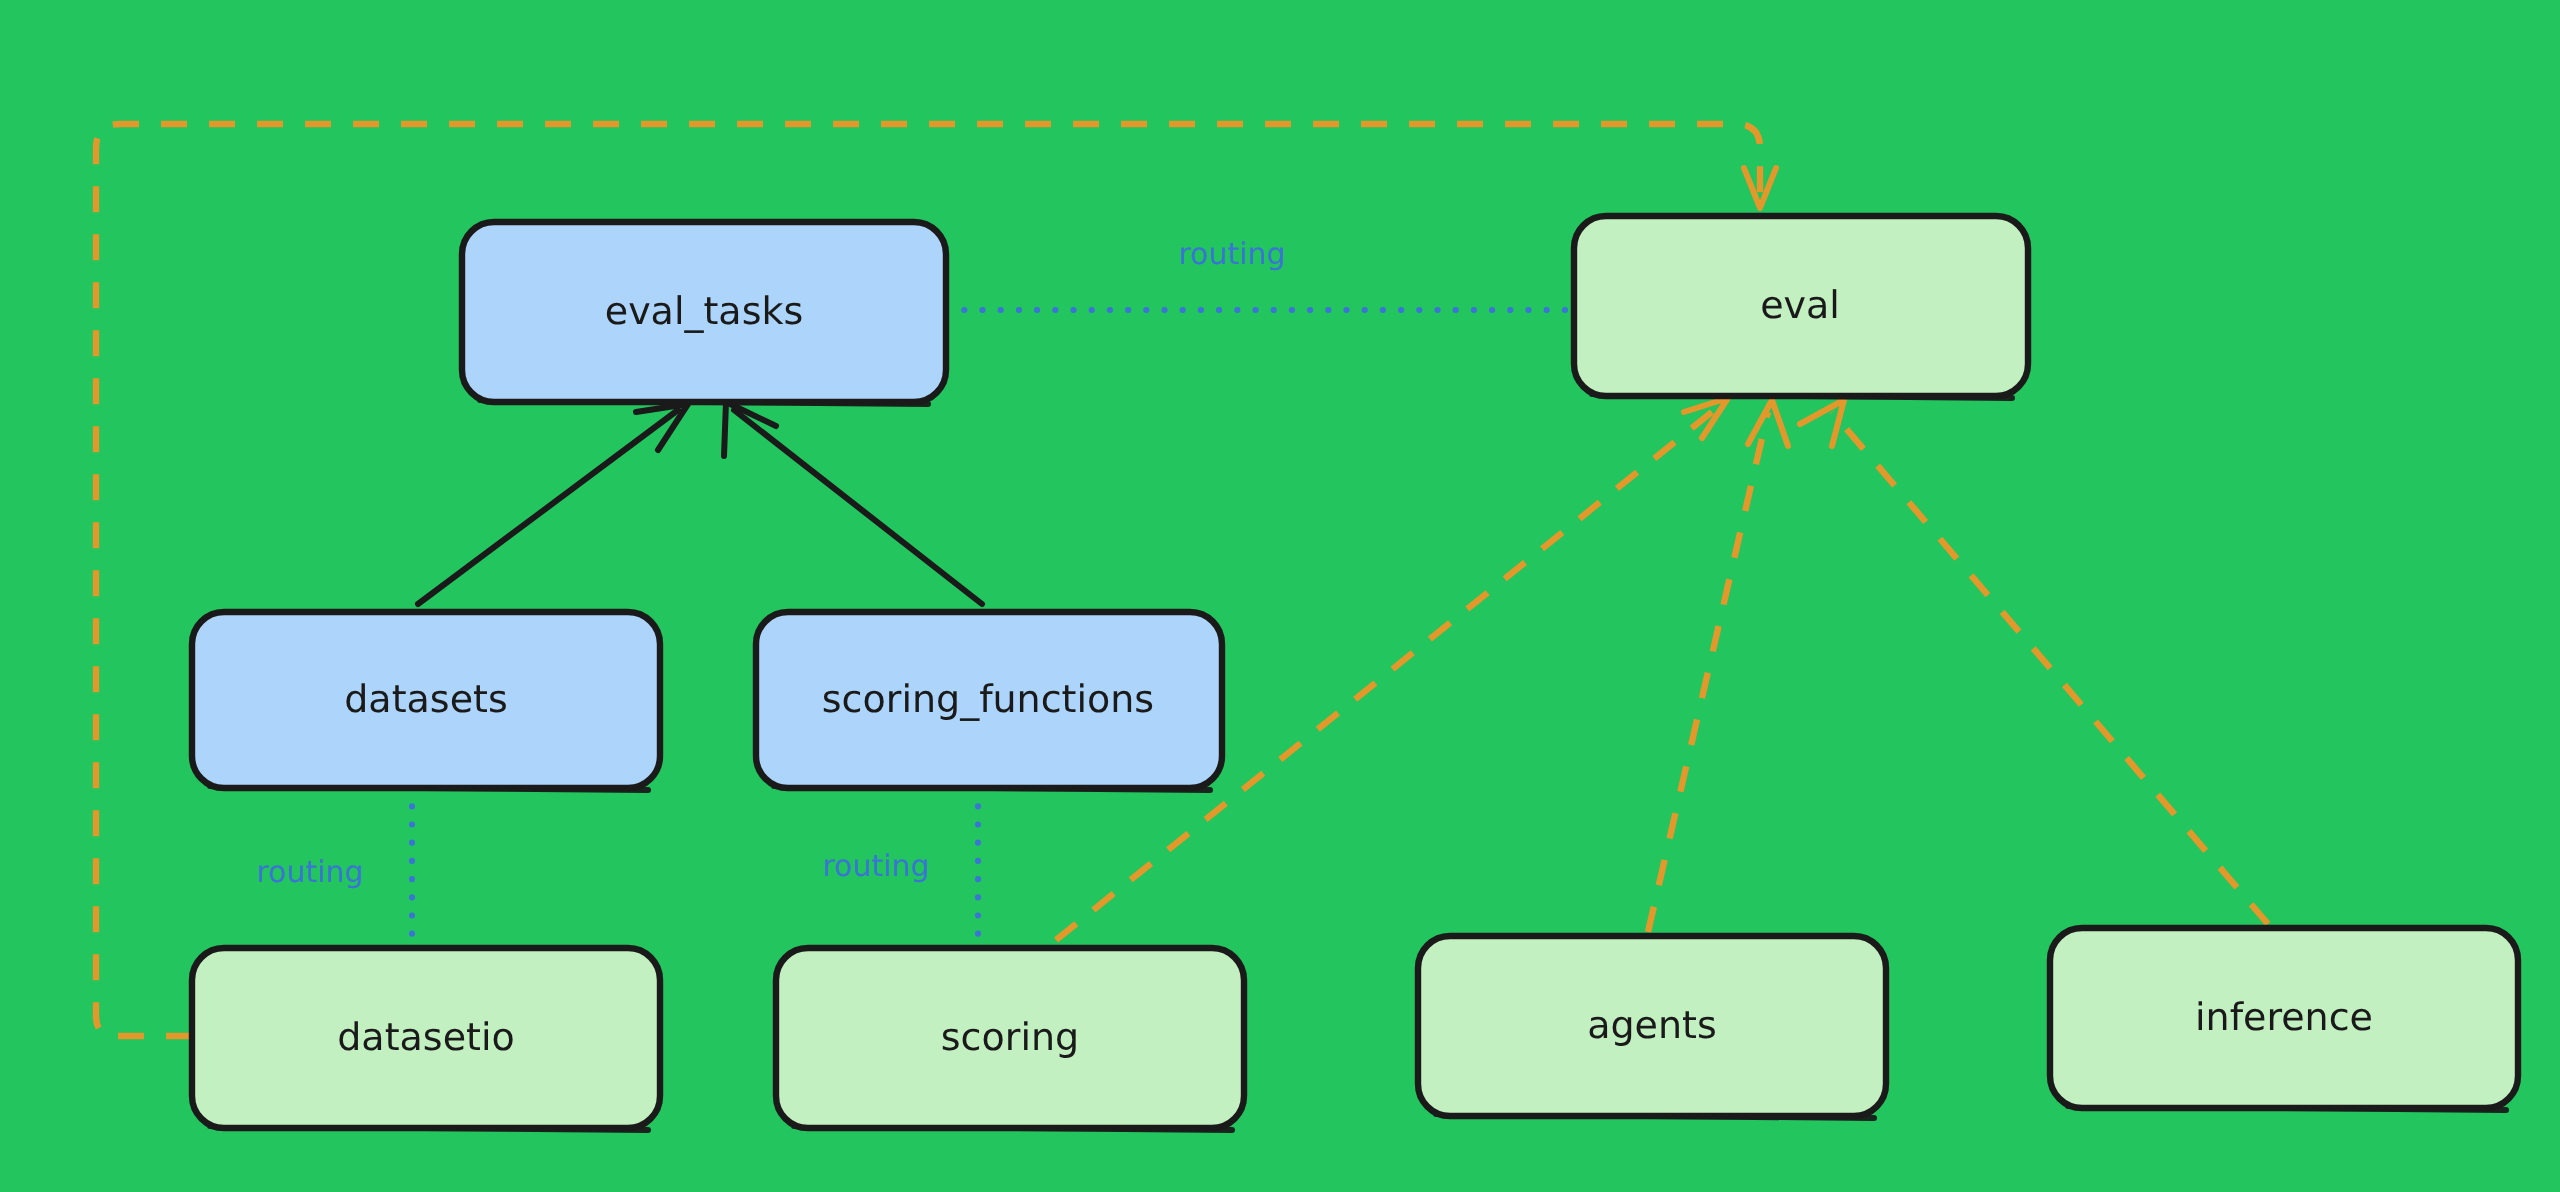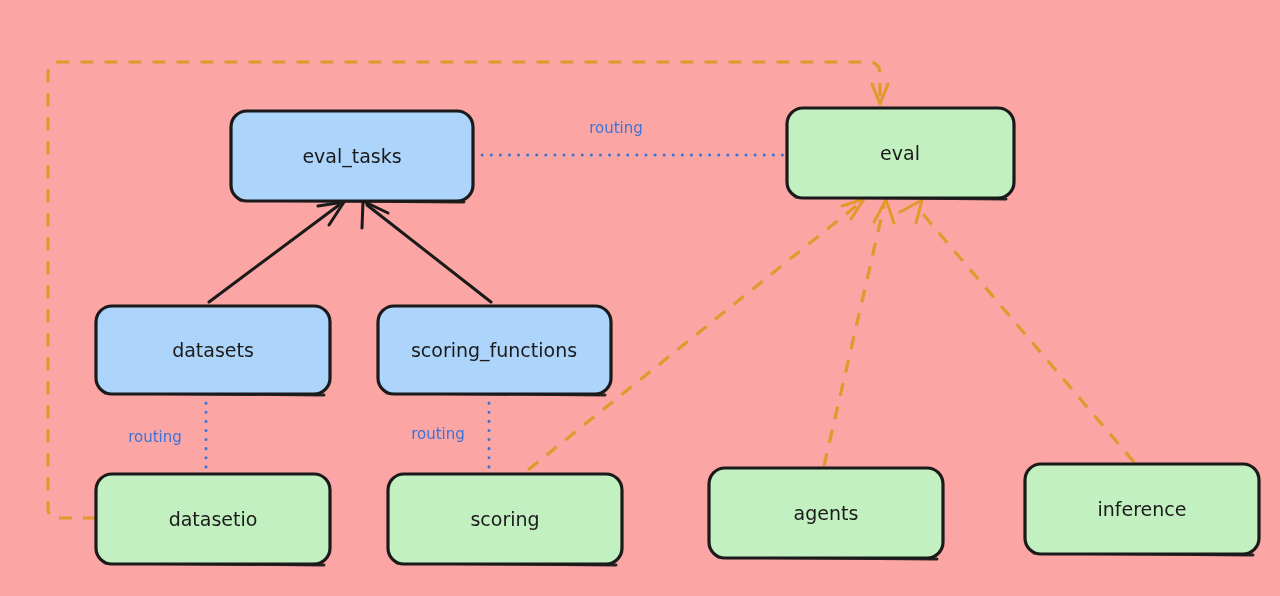--- a/index.html
+++ b/index.html
@@ -4,21 +4,21 @@
 <style>
   html, body {
     margin: 0;
     padding: 0;
     background: #ffffff;
   }
   #canvas {
     position: relative;
     width: 1280px;
     height: 596px;
-    background: #fca5a5;
+    background: #22c55e;
     overflow: hidden;
   }
   svg#diagram {
     position: absolute;
     top: 0; left: 0;
     width: 1280px;
     height: 596px;
   }
   .node-rect {
     stroke: #1a1a1a;

